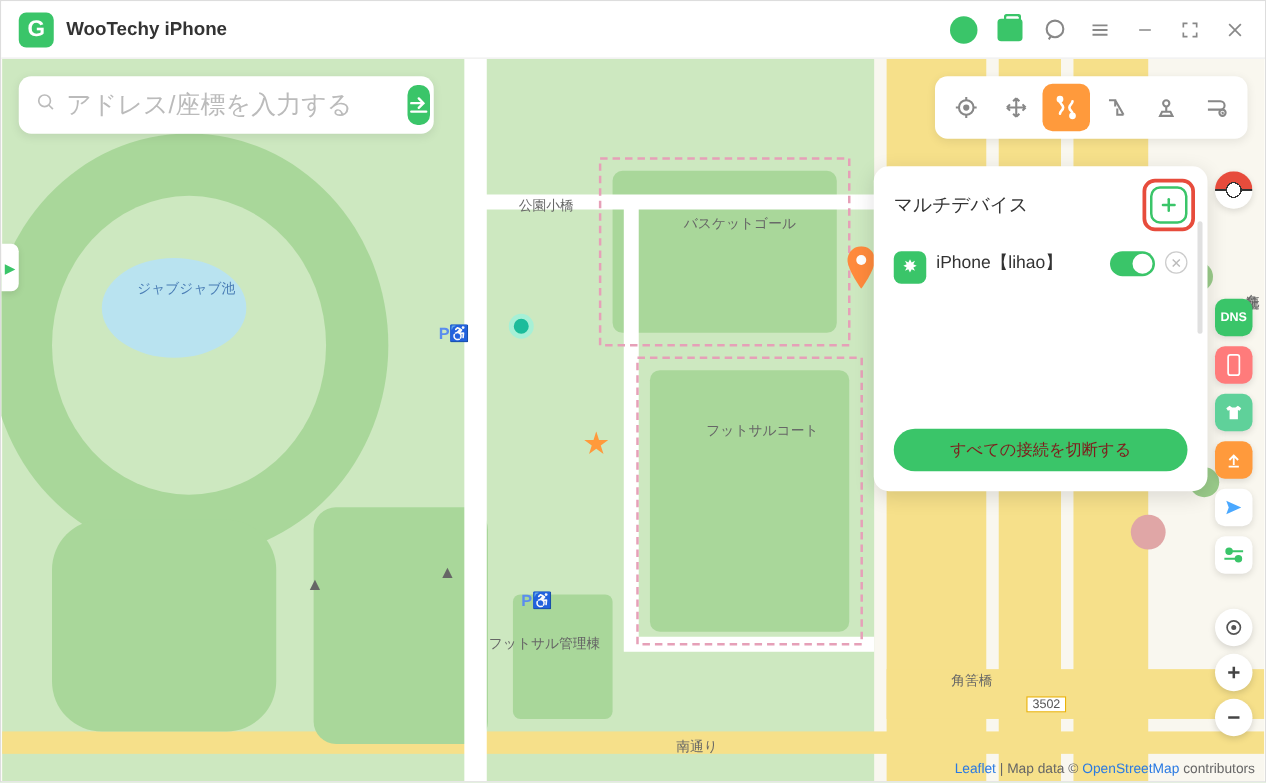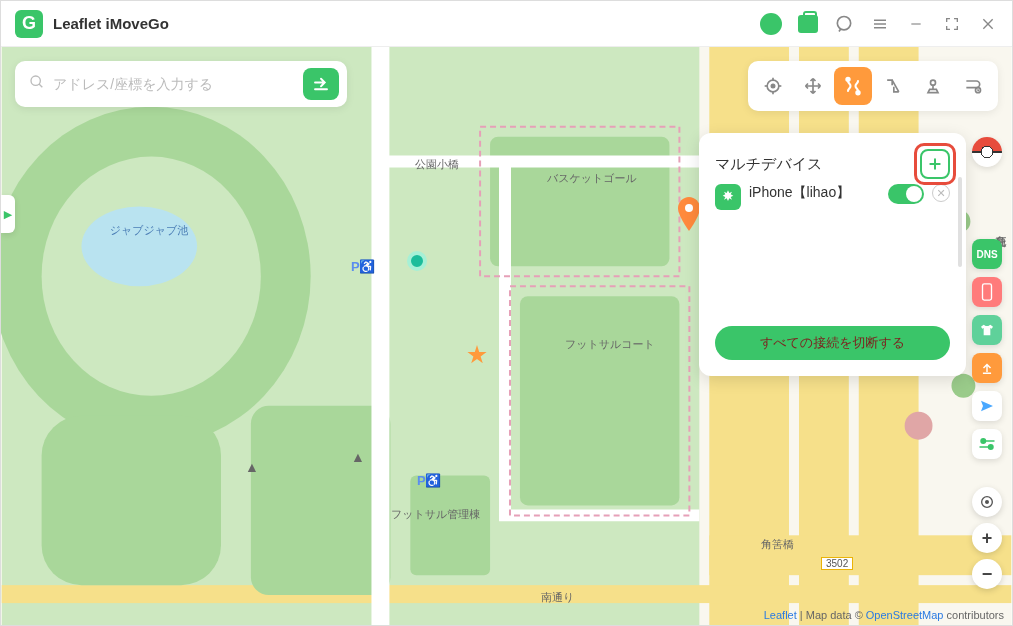--- a/index.html
+++ b/index.html
@@ -19,32 +19,32 @@
 
 .main{flex:1;position:relative;overflow:hidden}
 
 
 .map{position:absolute;inset:0;background:#fdfcf7}
 .map svg{width:100%;height:100%}
 
 
 .search-wrap{position:absolute;top:14px;left:14px;display:flex;align-items:center;background:#fff;border-radius:10px;padding:7px 8px 7px 14px;box-shadow:0 2px 8px rgba(0,0,0,0.08);width:332px}
 .search-icon{color:#aaa;margin-right:8px}
-.search-input{border:none;outline:none;flex:1;font-size:14px;color:#333;background:transparent}
+.search-input{border:none;outline:none;flex:1;font-size:20px;color:#333;background:transparent}
 .search-input::placeholder{color:#bbb}
 .go-btn{width:36px;height:32px;background:#3ac569;border-radius:8px;display:flex;align-items:center;justify-content:center;color:#fff;margin-left:8px}
 
 
 .mode-toolbar{position:absolute;top:14px;right:14px;display:flex;background:#fff;border-radius:10px;padding:6px;box-shadow:0 2px 8px rgba(0,0,0,0.08);gap:2px}
 .mode-btn{width:38px;height:38px;display:flex;align-items:center;justify-content:center;border-radius:8px;color:#888;cursor:pointer}
 .mode-btn.active{background:#ff9a3c;color:#fff}
 
 
 .device-panel{position:absolute;top:86px;right:46px;width:267px;background:#fff;border-radius:12px;box-shadow:0 4px 16px rgba(0,0,0,0.12);padding:16px}
-.device-head{display:flex;align-items:center;justify-content:space-between;margin-bottom:1px}
+.device-head{display:flex;align-items:center;justify-content:space-between;margin-bottom:18px}
 .device-title{font-size:15px;color:#333}
 .add-btn{width:30px;height:30px;border:2px solid #3ac569;border-radius:8px;display:flex;align-items:center;justify-content:center;color:#3ac569;font-size:18px;font-weight:bold;cursor:pointer}
 .add-highlight{position:absolute;top:10px;right:10px;width:42px;height:42px;border:3px solid #e74c3c;border-radius:10px;pointer-events:none}
 .device-row{display:flex;align-items:flex-start;gap:8px;padding:4px 0}
 .dev-icon{width:26px;height:26px;background:#3ac569;border-radius:6px;display:flex;align-items:center;justify-content:center;color:#fff;font-size:13px}
 .dev-name{flex:1;font-size:14px;color:#333}
 .toggle{width:36px;height:20px;background:#3ac569;border-radius:10px;position:relative}
 .toggle:after{content:"";position:absolute;right:2px;top:2px;width:16px;height:16px;background:#fff;border-radius:50%}
 .dev-close{width:18px;height:18px;border-radius:50%;border:1px solid #ccc;display:flex;align-items:center;justify-content:center;color:#bbb;font-size:11px;cursor:pointer}
 .device-list{height:140px}
@@ -79,21 +79,21 @@
 .road-badge{position:absolute;background:#fff;border:1px solid #eab308;padding:0 4px;font-size:10px;color:#555}
 .scrollbar{position:absolute;right:4px;top:44px;width:4px;height:90px;background:#e0e0e0;border-radius:2px}
 </style>
 </head>
 <body>
 
 <div class="app">
 
   <div class="titlebar">
     <div class="logo">G</div>
-    <div class="app-title">Leaflet iMoveGo</div>
+    <div class="app-title">WooTechy iPhone</div>
     <div class="titlebar-right">
       <div class="tb-avatar"></div>
       <div class="tb-case"></div>
       <div class="tb-icon">
         <svg width="20" height="20" viewBox="0 0 24 24" fill="none" stroke="#888" stroke-width="2">
             <circle cx="12" cy="11" r="8"></circle>
             <path d="M9 11h.01M12 11h.01M15 11h.01M8 18l-2 3"></path>
           </svg>
       </div>
       <div class="tb-icon">

